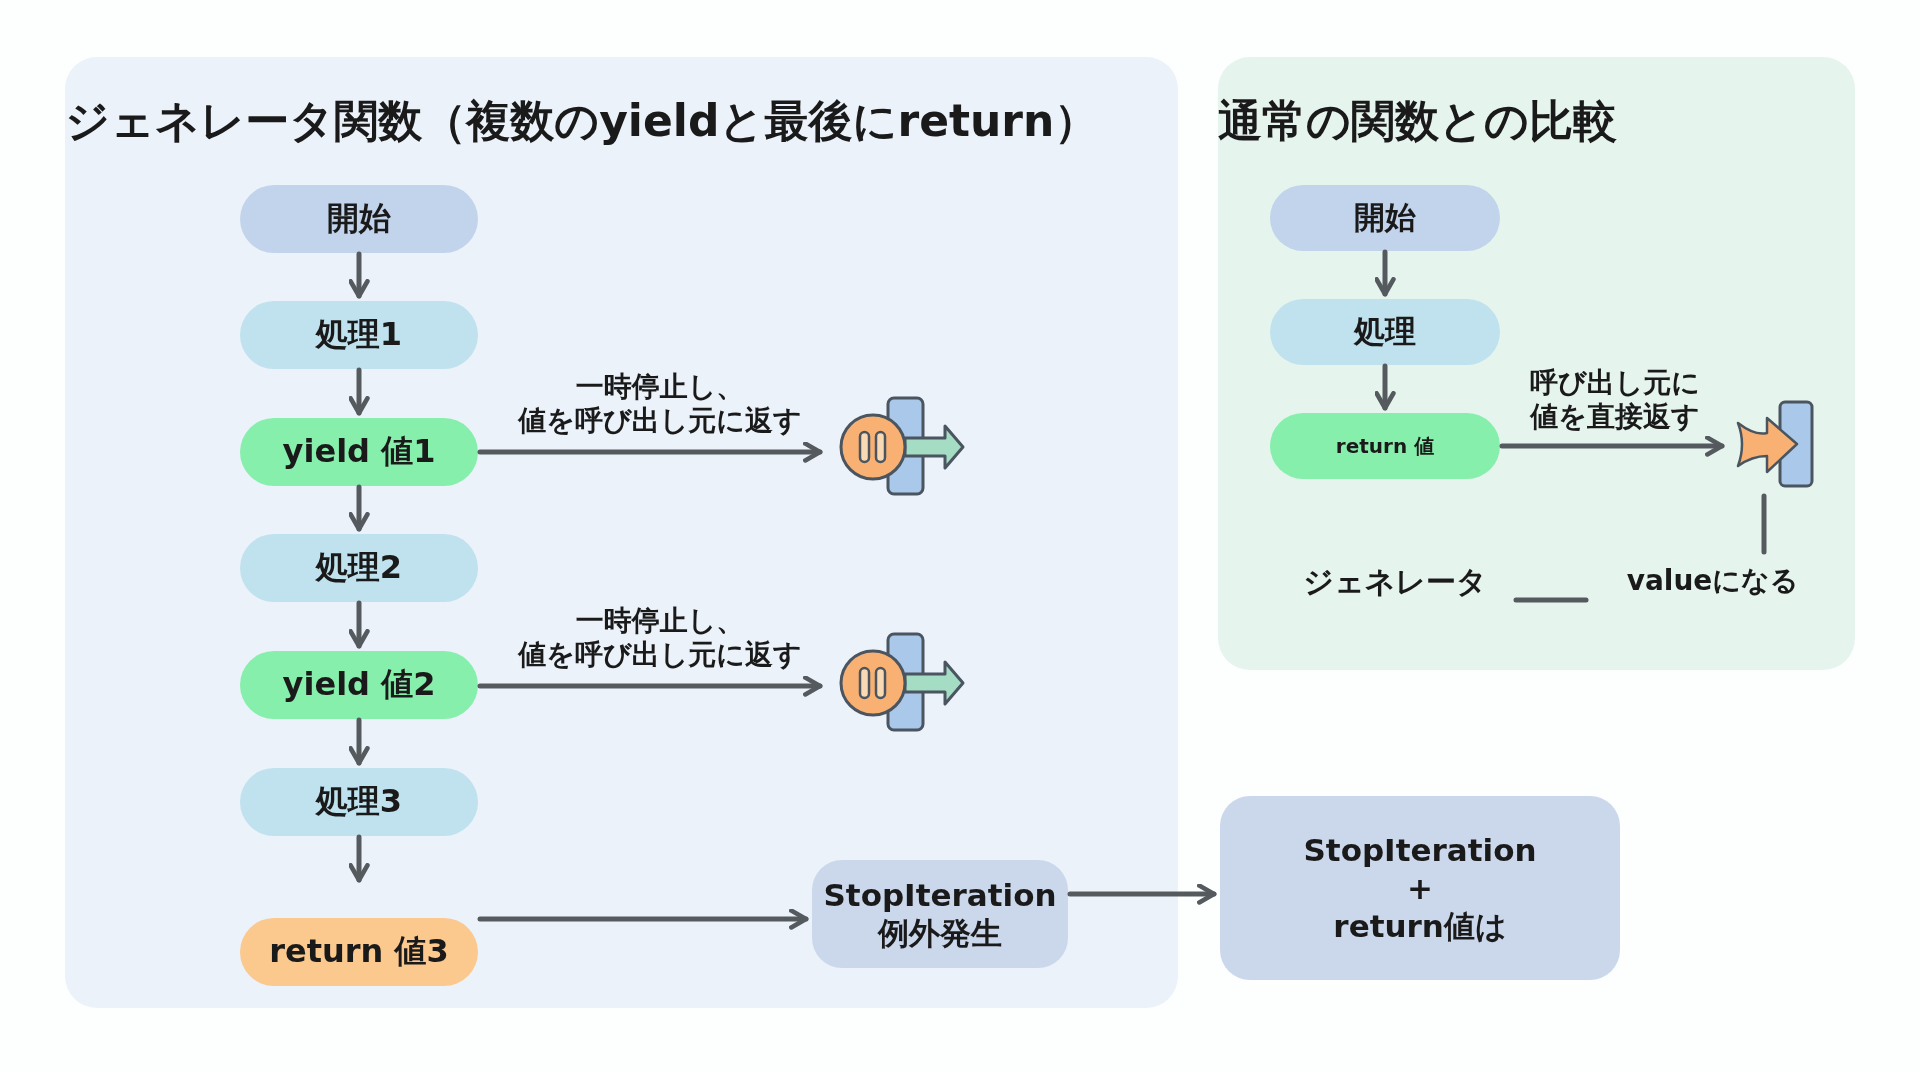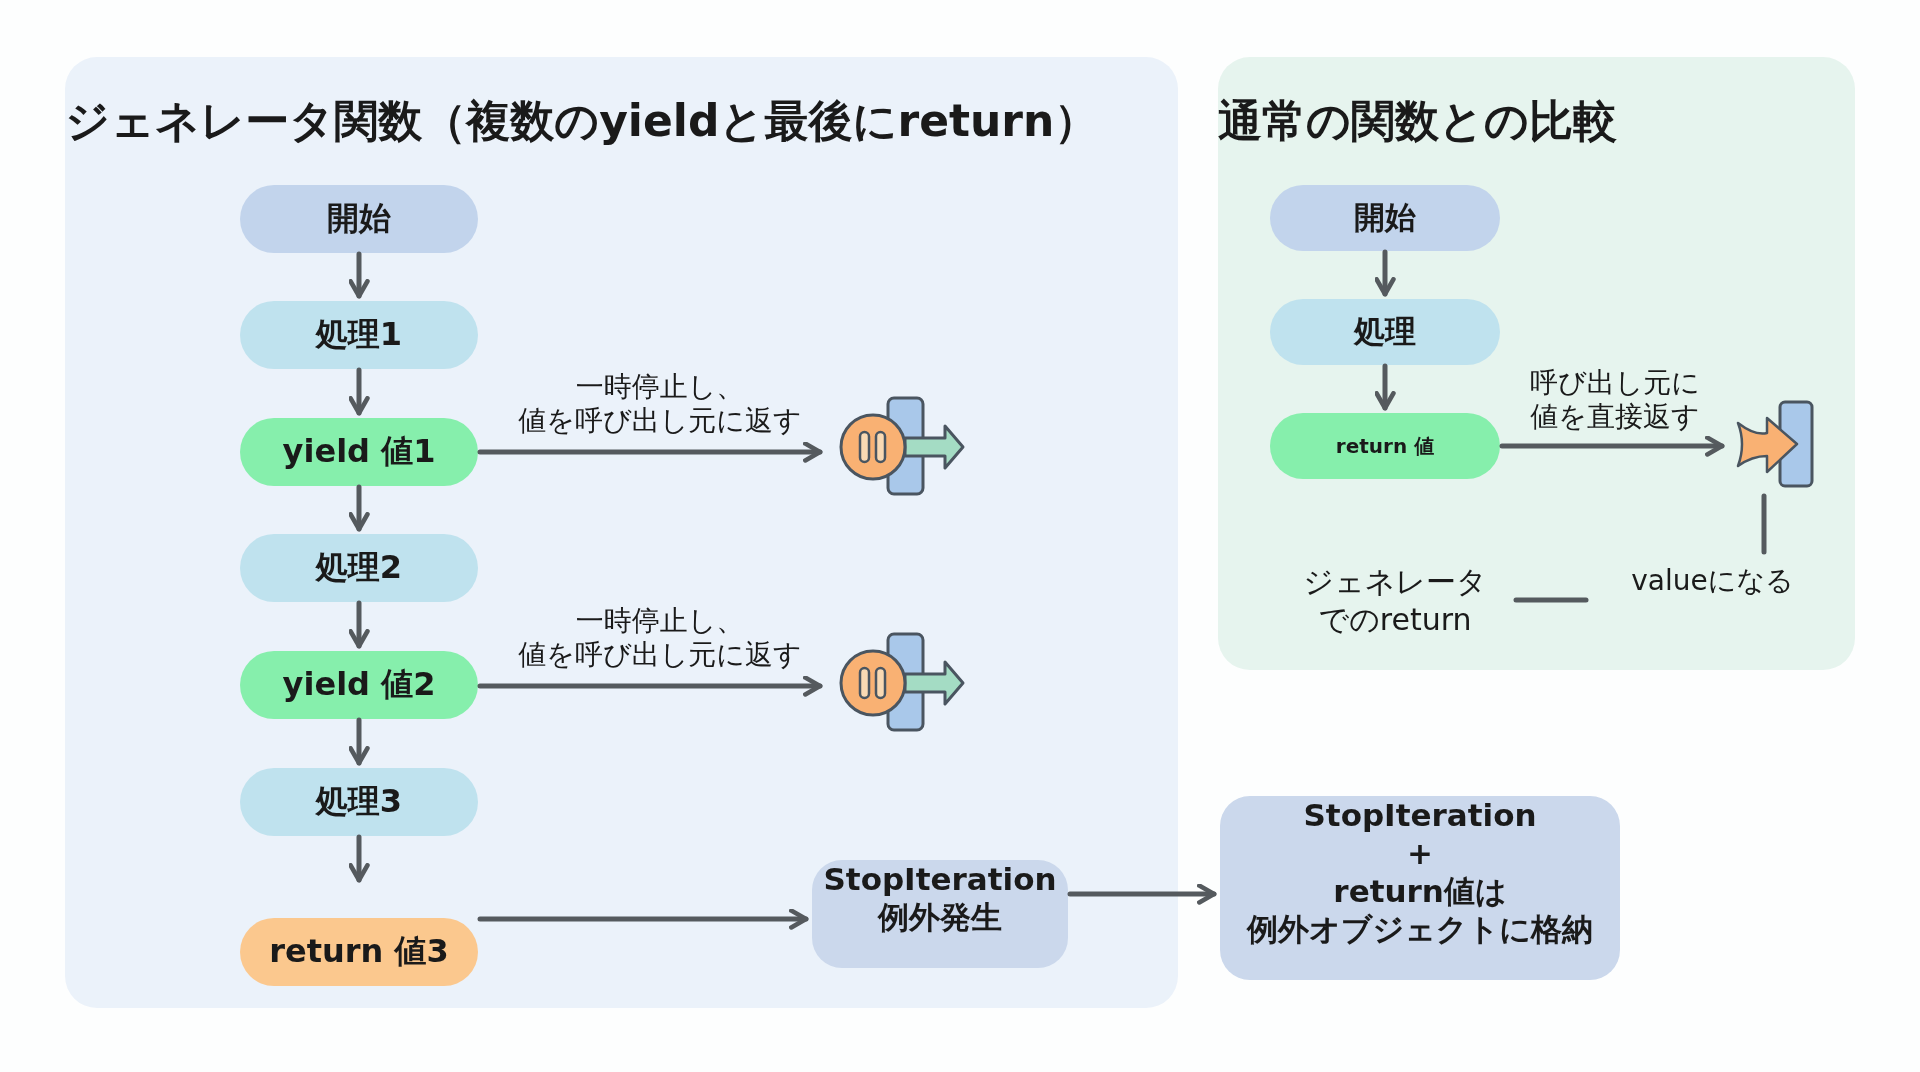--- a/index.html
+++ b/index.html
@@ -22,24 +22,24 @@
   .node {
     position:absolute; border-radius:36px; display:flex; align-items:center; justify-content:center;
     font-weight:bold; font-size:32px; white-space:nowrap;
   }
   .c-start { background:#c2d4ec; }
   .c-proc  { background:#bfe2ee; }
   .c-yield { background:#86efac; }
   .c-ret   { background:#fbc88e; }
   .c-box   { background:#cbd8ec; }
 
-  .lbl { position:absolute; font-weight:normal; font-size:28px; text-align:center; line-height:34px; white-space:nowrap; }
+  .lbl { position:absolute; font-weight:bold; font-size:28px; text-align:center; line-height:34px; white-space:nowrap; }
 
   .box {
-    position:absolute; border-radius:30px; display:flex; flex-direction:column; align-items:center; 
+    position:absolute; border-radius:30px; display:flex; flex-direction:column; align-items:center; justify-content:center;
     font-weight:bold; text-align:center; white-space:nowrap;
   }
   #stop-box { left:812px; top:860px; width:256px; height:108px; font-size:31px; line-height:38px; }
   #final-box { left:1220px; top:796px; width:400px; height:184px; font-size:31px; line-height:38px; }
 
   svg#arrows { position:absolute; left:0; top:0; width:1920px; height:1072px; pointer-events:none; }
 </style>
 </head>
 <body>
 
@@ -68,35 +68,33 @@
 
 <div class="box c-box" id="stop-box">
   <div>StopIteration</div>
   <div>例外発生</div>
 </div>
 
 <div class="box c-box" id="final-box">
   <div>StopIteration</div>
   <div>+</div>
   <div>return値は</div>
-  <div>例外オブジェクトに格納</div>
 </div>
 
 <div class="node c-start" style="left:1270px;top:185px;width:230px;height:66px;font-size:31px;">開始</div>
 <div class="node c-proc" style="left:1270px;top:299px;width:230px;height:66px;font-size:31px;">処理</div>
 <div class="node c-yield" style="left:1270px;top:413px;width:230px;height:66px;font-size:20px;">return 値</div>
 
 <div class="lbl" style="left:1505px;top:366px;width:220px;">
   <div>呼び出し元に</div>
   <div>値を直接返す</div>
 </div>
 
 <div class="lbl" style="left:1280px;top:563px;width:230px;font-size:30px;line-height:38px;">
   <div>ジェネレータ</div>
-  <div>でのreturn</div>
 </div>
 <div class="lbl" style="left:1590px;top:563px;width:245px;font-size:28px;line-height:36px;">
   <div>valueになる</div>
 </div>
 
 <svg id="arrows" viewBox="0 0 1920 1072">
   <defs>
     <marker id="ah" viewBox="0 0 10 10" refX="8" refY="5" markerWidth="4.2" markerHeight="4.2" orient="auto">
       <path d="M1,1 L8,5 L1,9" fill="none" stroke="#555a5e" stroke-width="2.2" stroke-linecap="round" stroke-linejoin="round"></path>
     </marker>

